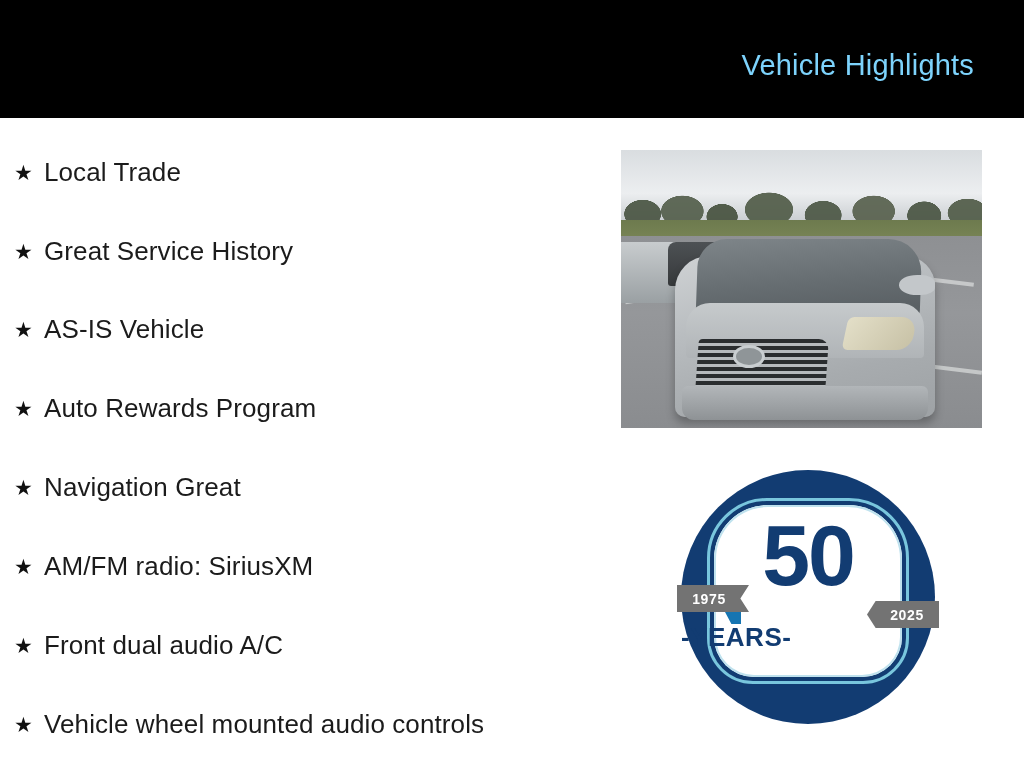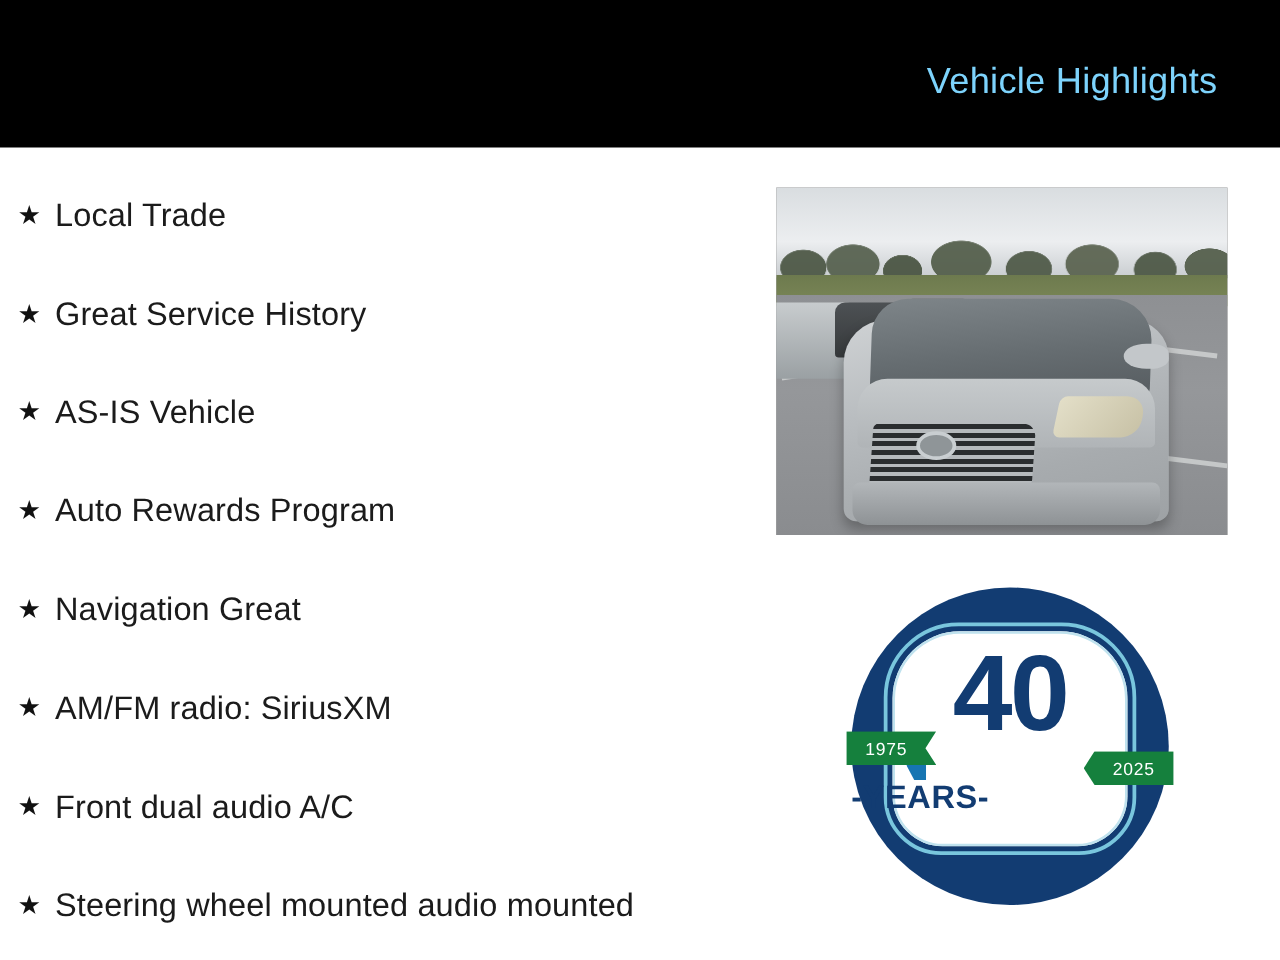--- a/index.html
+++ b/index.html
@@ -251,26 +251,26 @@
     text-align: left;
     font-size: 26px;
     font-weight: 700;
     color: #123c72;
     letter-spacing: 0.5px;
   }
   .ribbon {
     position: absolute;
     top: 115px;
     height: 27px;
-    background: #15803d;
+    background: #737373;
     display: flex;
     align-items: center;
     color: #ffffff;
     font-size: 14px;
-    font-weight: 400;
+    font-weight: 700;
     letter-spacing: 0.6px;
   }
   .ribbon-left {
     left: -4px;
     width: 72px;
     justify-content: center;
     clip-path: polygon(0 0, 100% 0, 88% 50%, 100% 100%, 0 100%);
     padding-right: 8px;
     box-sizing: border-box;
   }
@@ -324,21 +324,21 @@
   <li class="highlight-item" style="top:431px">
     <span class="bullet-star">★</span>
     <span class="highlight-label">AM/FM radio: SiriusXM</span>
   </li>
   <li class="highlight-item" style="top:510px">
     <span class="bullet-star">★</span>
     <span class="highlight-label">Front dual audio A/C</span>
   </li>
   <li class="highlight-item" style="top:589px">
     <span class="bullet-star">★</span>
-    <span class="highlight-label">Steering wheel mounted audio mounted</span>
+    <span class="highlight-label">Vehicle wheel mounted audio controls</span>
   </li>
 </ul>
 
 <div class="vehicle-photo">
   <div class="ph-sky"></div>
   <div class="ph-treeline"></div>
   <div class="ph-grass"></div>
   <div class="ph-lot"></div>
   <div class="ph-line ph-line-l"></div>
   <div class="ph-line ph-line-r"></div>
@@ -353,19 +353,19 @@
   <div class="ph-headlight"></div>
   <div class="ph-grille"></div>
   <div class="ph-emblem"></div>
   <div class="ph-bumper"></div>
 </div>
 
 <div class="badge">
   <div class="badge-circle"></div>
   <div class="badge-inner-outline"></div>
   <div class="badge-inner-plate"></div>
-  <div class="badge-50">40</div>
+  <div class="badge-50">50</div>
   <div class="badge-years">-YEARS-</div>
   <div class="ribbon-tail ribbon-tail-left"></div>
   <div class="ribbon-tail ribbon-tail-right"></div>
   <div class="ribbon ribbon-left">1975</div>
   <div class="ribbon ribbon-right">2025</div>
 </div>
 
 </body></html>

